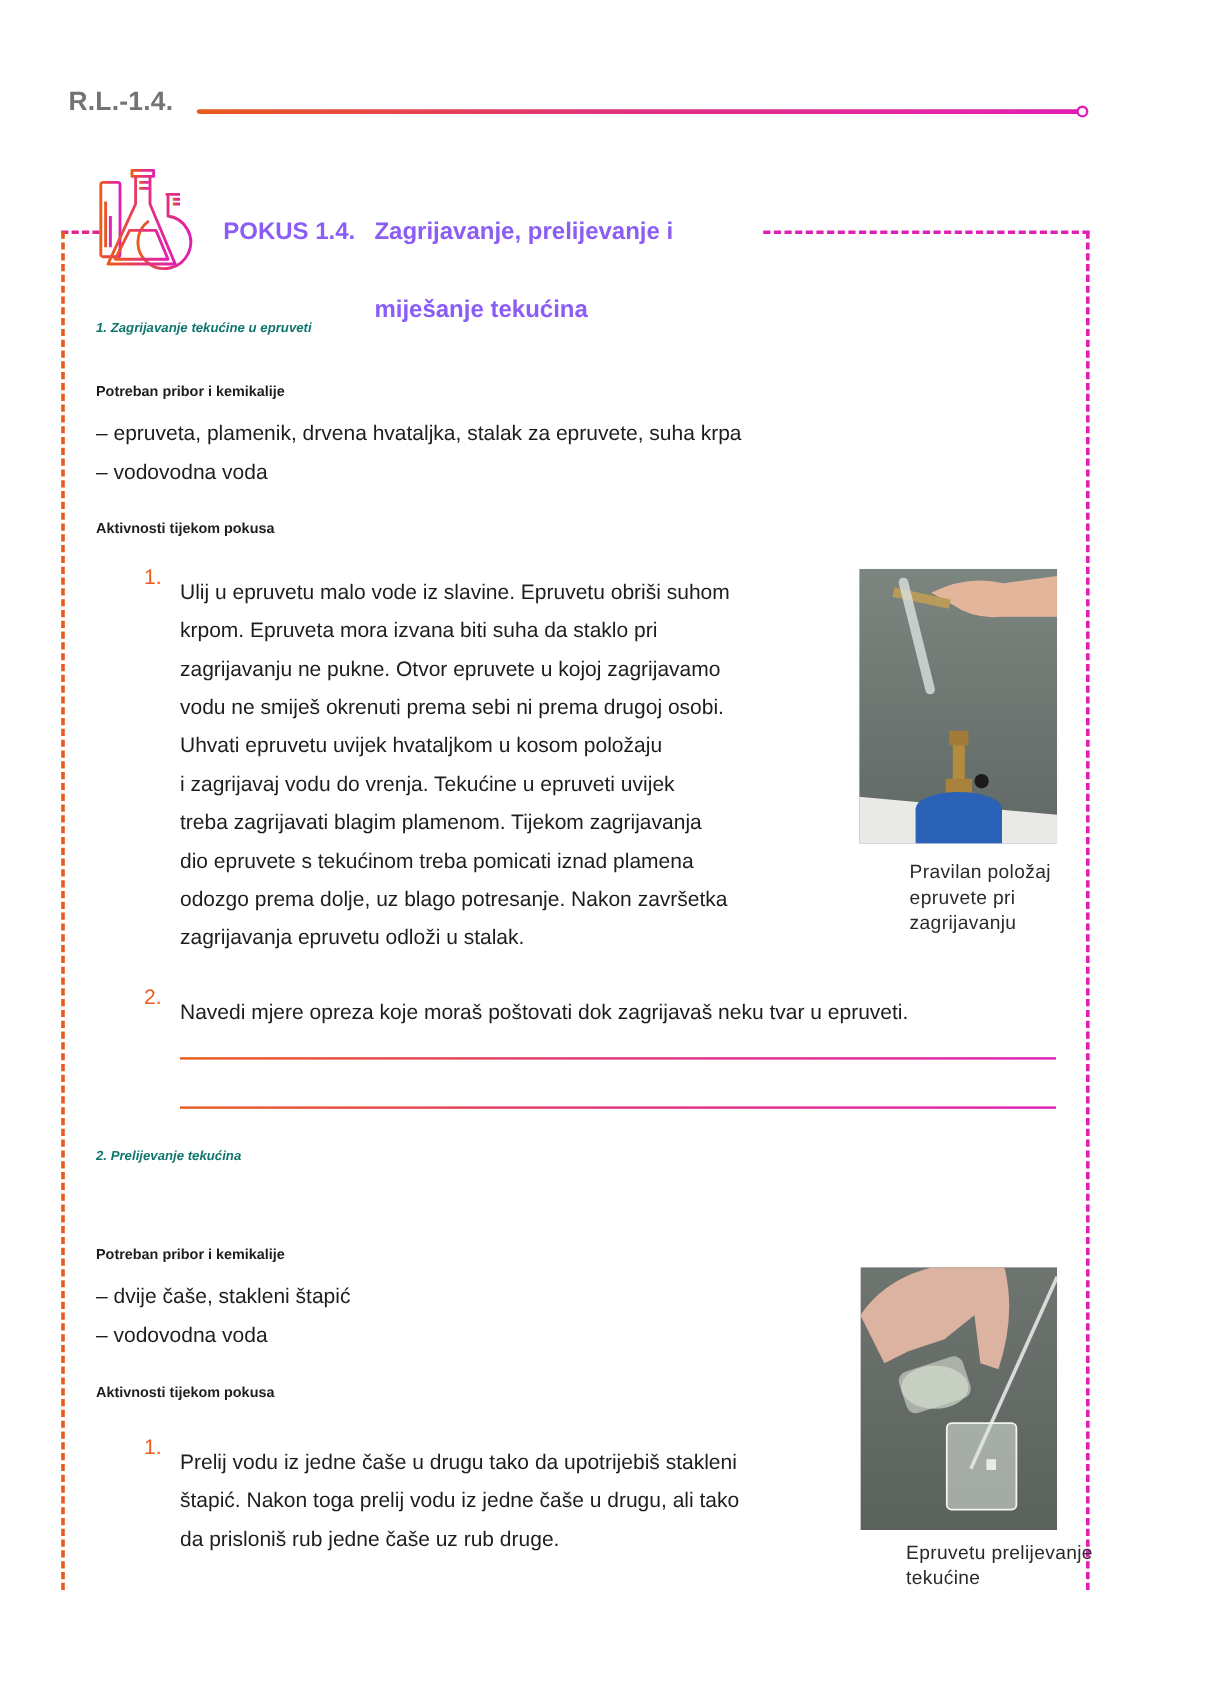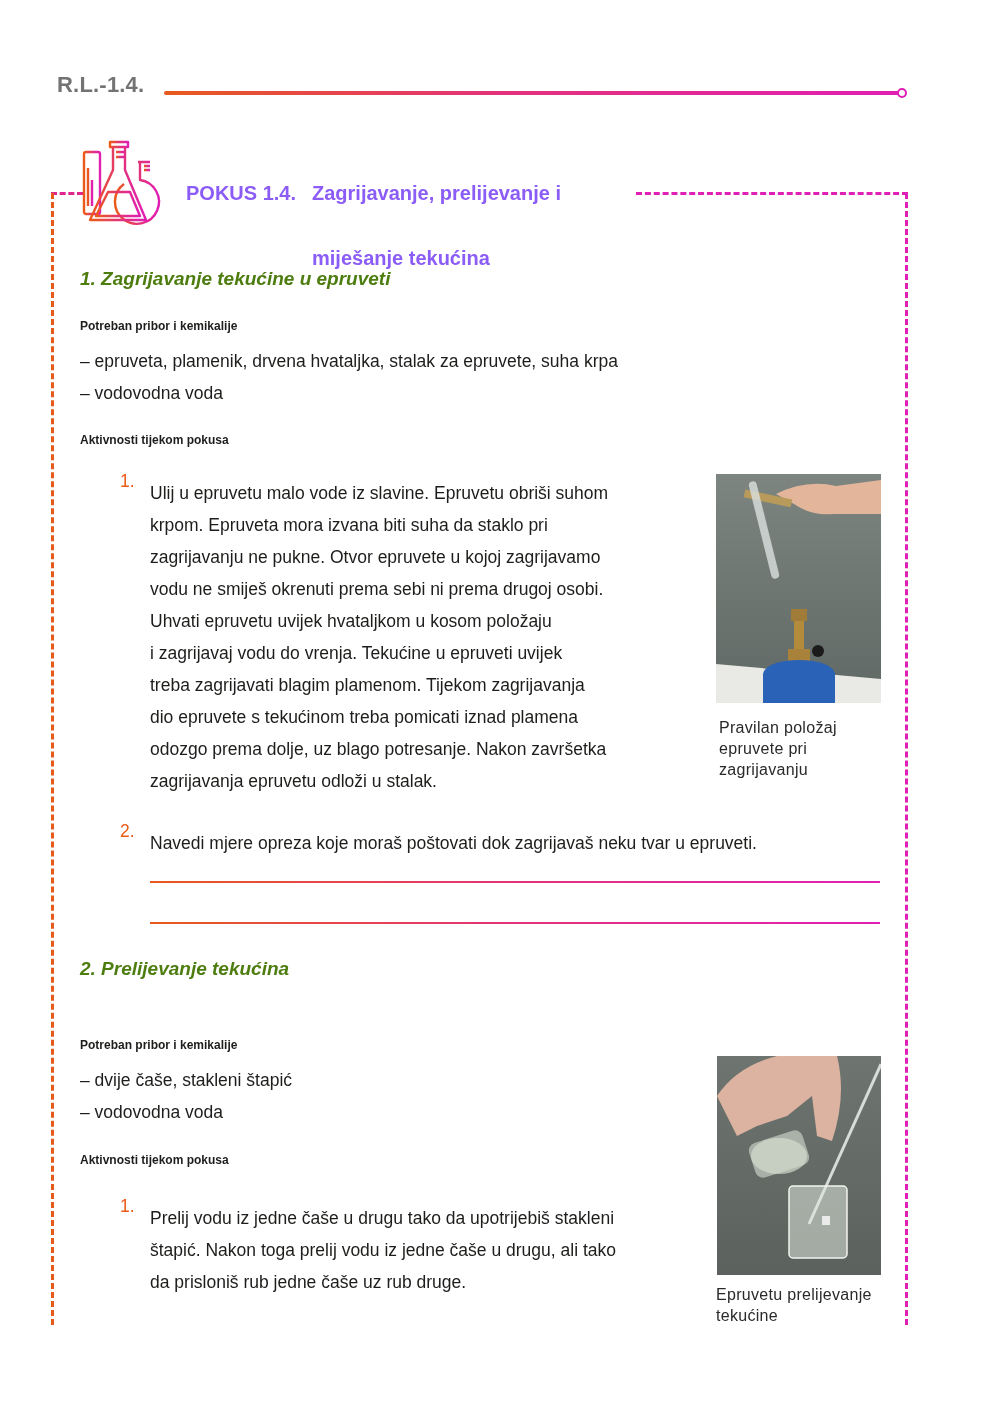--- a/index.html
+++ b/index.html
@@ -23,34 +23,34 @@
   .frame-right { position: absolute; left: 905px; top: 193px; width: 0; height: 1132px;
                  border-left: 3px dashed #e01fb4; }
 
   .flask-icon { position: absolute; left: 80px; top: 140px; width: 92px; height: 88px; }
 
   .title { position: absolute; left: 186px; top: 180px; font-size: 20px; font-weight: bold;
            color: #8b5cf6; line-height: 27px; }
   .title .num { display: inline-block; width: 126px; }
   .title .t2 { display: block; padding-left: 126px; margin-top: 38px; }
 
-  .sec-title { position: absolute; left: 80px; font-size: 19px; font-weight: bold; font-style: italic; color: #4d7c0f; }
+  .sec-title { position: absolute; left: 80px; font-size: 11px; font-weight: bold; font-style: italic; color: #0f766e; }
   .sub-title { position: absolute; left: 80px; font-size: 12px; font-weight: bold; color: #1d1d1b; }
   .list-line { position: absolute; left: 80px; font-size: 17.5px; color: #1d1d1b; }
 
   .step { position: absolute; left: 120px; font-size: 17.5px; line-height: 32px; color: #1d1d1b; }
   .step .n { position: absolute; left: 0; top: 0; color: #ec5b17; }
   .step .txt { position: absolute; left: 30px; top: 12px; }
   .step .txt span { display: block; white-space: nowrap; }
 
   .answer-line { position: absolute; left: 150px; width: 730px; height: 2px;
                  background: linear-gradient(90deg, #e85a1c 0%, #e3327a 50%, #e01fb4 100%); }
 
   .photo { position: absolute; overflow: hidden; }
-  .caption { position: absolute; font-size: 16px; line-height: 21px; color: #2a2a2a; letter-spacing: 0.3px; }
+  .caption { position: absolute; font-size: 16px; line-height: 21px; color: #2a2a2a; letter-spacing: 0.3px; margin-left: 39px; }
   .caption span { display: block; white-space: nowrap; }
 </style>
 </head>
 <body>
 
 <div class="hdr-code">R.L.-1.4.</div>
 <div class="hdr-line"></div>
 <div class="hdr-dot"></div>
 
 <div class="frame-top-l"></div>

